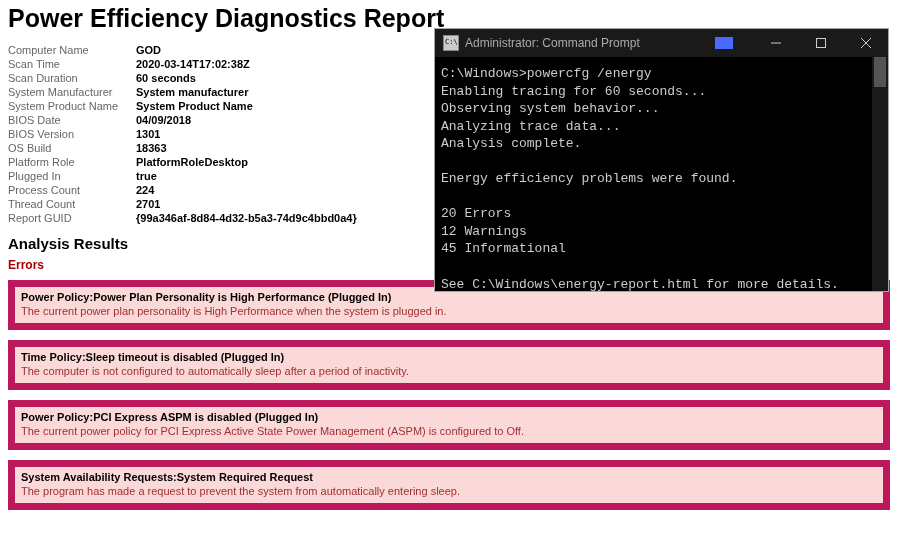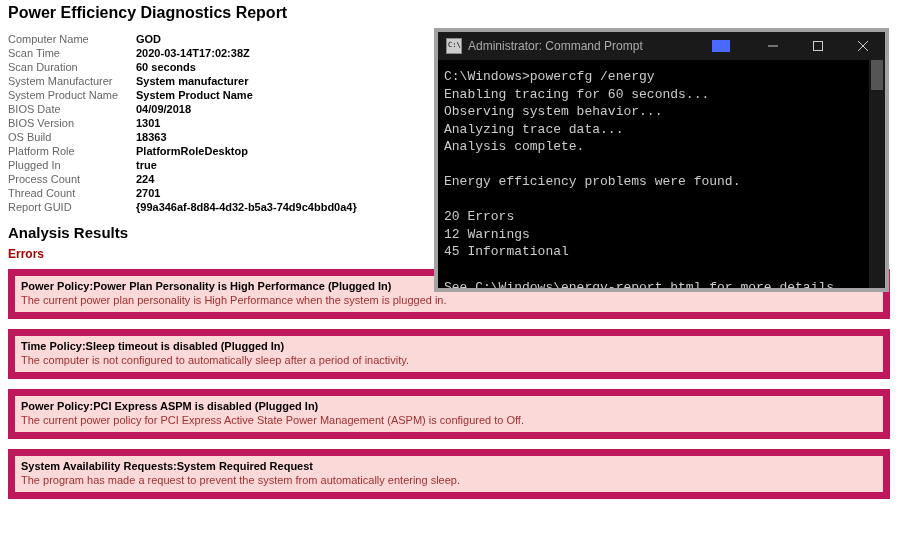--- a/index.html
+++ b/index.html
@@ -8,21 +8,21 @@
       background: #fff;
       width: 898px;
       height: 545px;
       overflow: hidden;
       position: relative;
     }
     .report {
       padding: 0 8px;
     }
     .report h1 {
-      font-size: 16px;
+      font-size: 25px;
       font-weight: bold;
       padding: 4px 0 10px 0;
     }
     .info-table {
       font-size: 11px;
       border-collapse: collapse;
     }
     .info-table td {
       padding: 1px 0;
       vertical-align: top;
@@ -63,21 +63,21 @@
       color: #a03030;
     }
     
     .cmd-window {
       position: absolute;
       top: 28px;
       left: 434px;
       width: 455px;
       height: 264px;
       background: #000;
-      border: 4px solid #a3a3a3;
+      border: 1px solid #a3a3a3;
       display: flex;
       flex-direction: column;
     }
     .titlebar {
       height: 28px;
       background: #1a1a1a;
       display: flex;
       align-items: center;
       color: #aaa;
       font-size: 12px;

